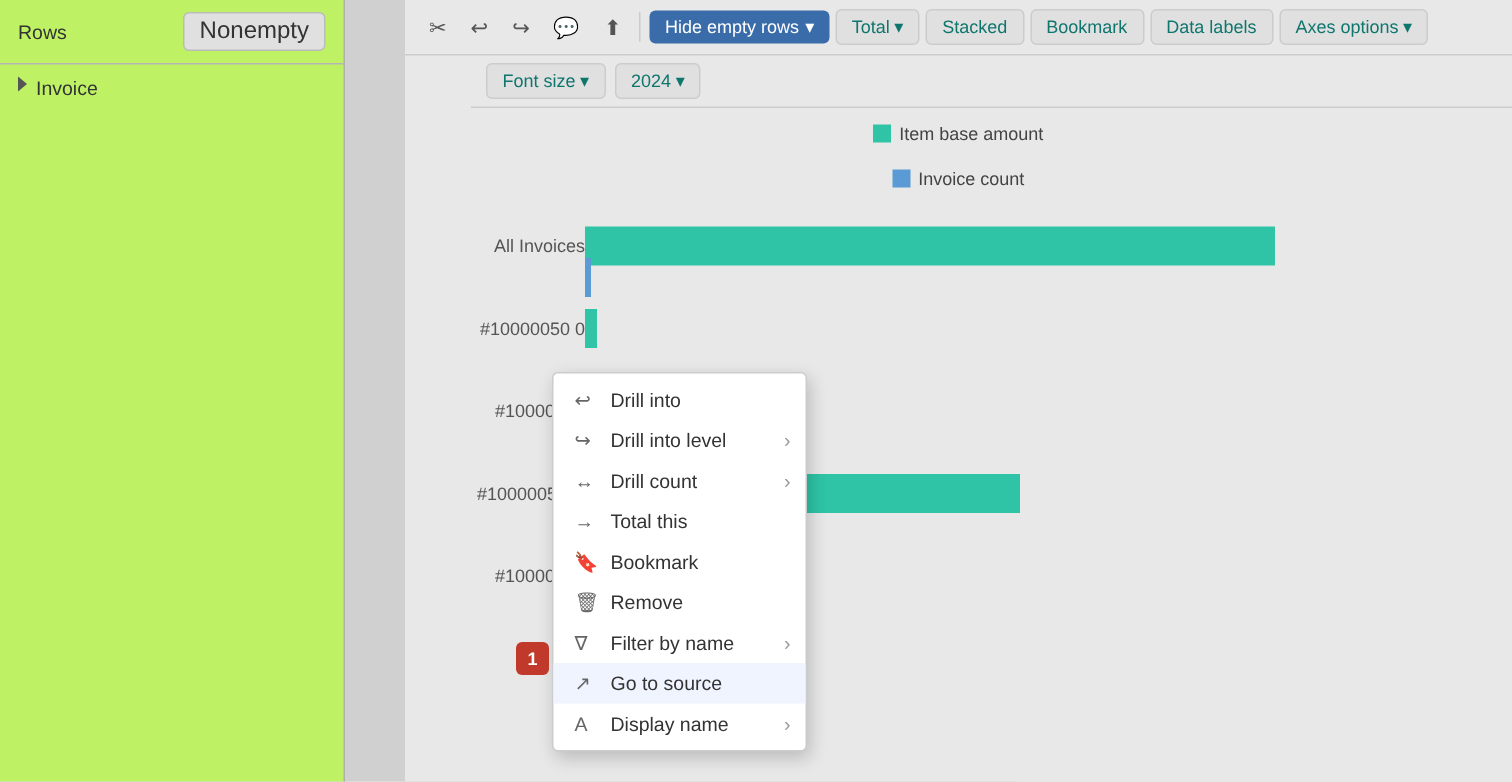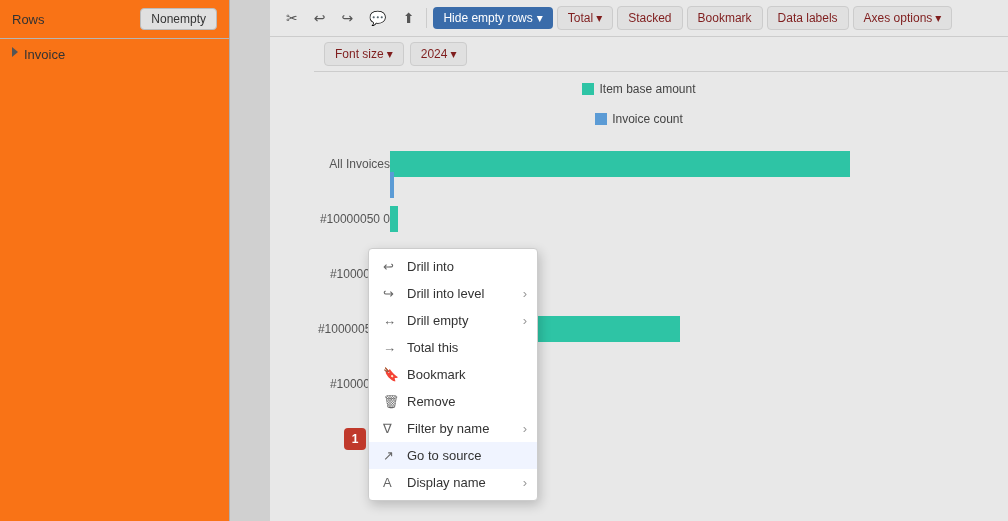--- a/index.html
+++ b/index.html
@@ -12,41 +12,41 @@
       overflow: hidden;
       position: relative;
     }
 
     
     .left-panel {
       position: absolute;
       left: 0; top: 0;
       width: 230px;
       height: 521px;
-      background: #f97316;
+      background: #bef264;
       border-right: 1px solid #b0b0b0;
     }
     .left-panel-header {
       display: flex;
       align-items: center;
       justify-content: space-between;
       padding: 8px 12px;
       border-bottom: 1px solid #b5b5b5;
     }
     .left-panel-title {
       font-size: 13px;
       color: #333;
       font-weight: 500;
     }
     .nonempty-btn {
       background: #e0e0e0;
       border: 1px solid #bbb;
       border-radius: 4px;
       padding: 3px 10px;
-      font-size: 12px;
+      font-size: 16px;
       color: #333;
       cursor: pointer;
     }
     .invoice-row {
       display: flex;
       align-items: flex-start;
       padding: 8px 12px;
       gap: 6px;
       cursor: pointer;
       color: #333;
@@ -95,21 +95,21 @@
       font-size: 12px;
       cursor: pointer;
       display: flex; align-items: center; gap: 4px;
     }
     .toolbar-btn {
       background: #e0e0e0;
       border: 1px solid #ccc;
       border-radius: 4px;
       padding: 4px 10px;
       font-size: 12px;
-      color: #7f1d1d;
+      color: #0f766e;
       cursor: pointer;
       display: flex; align-items: center; gap: 3px;
     }
     .toolbar-sep { width: 1px; height: 20px; background: #ccc; margin: 0 2px; }
 
     
     .secondary-toolbar {
       display: flex;
       align-items: flex-end;
       gap: 6px;
@@ -331,21 +331,21 @@
     <span class="menu-item-icon">↩</span>
     <span>Drill into</span>
   </div>
   <div class="menu-item">
     <span class="menu-item-icon">↪</span>
     <span>Drill into level</span>
     <span class="menu-item-arrow">›</span>
   </div>
   <div class="menu-item">
     <span class="menu-item-icon">↔</span>
-    <span>Drill empty</span>
+    <span>Drill count</span>
     <span class="menu-item-arrow">›</span>
   </div>
   <div class="menu-item">
     <span class="menu-item-icon">→</span>
     <span>Total this</span>
   </div>
   <div class="menu-item">
     <span class="menu-item-icon">🔖</span>
     <span>Bookmark</span>
   </div>

